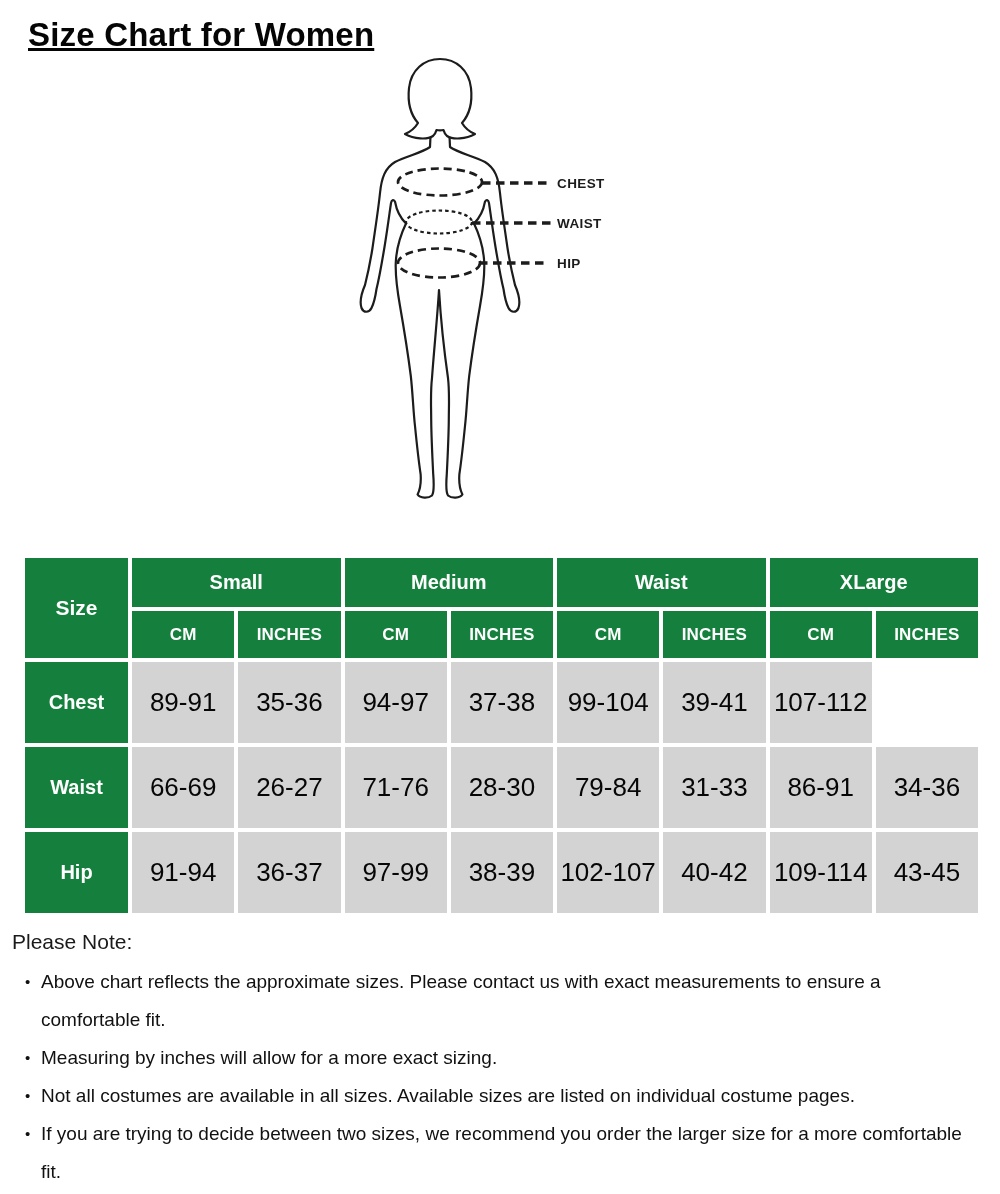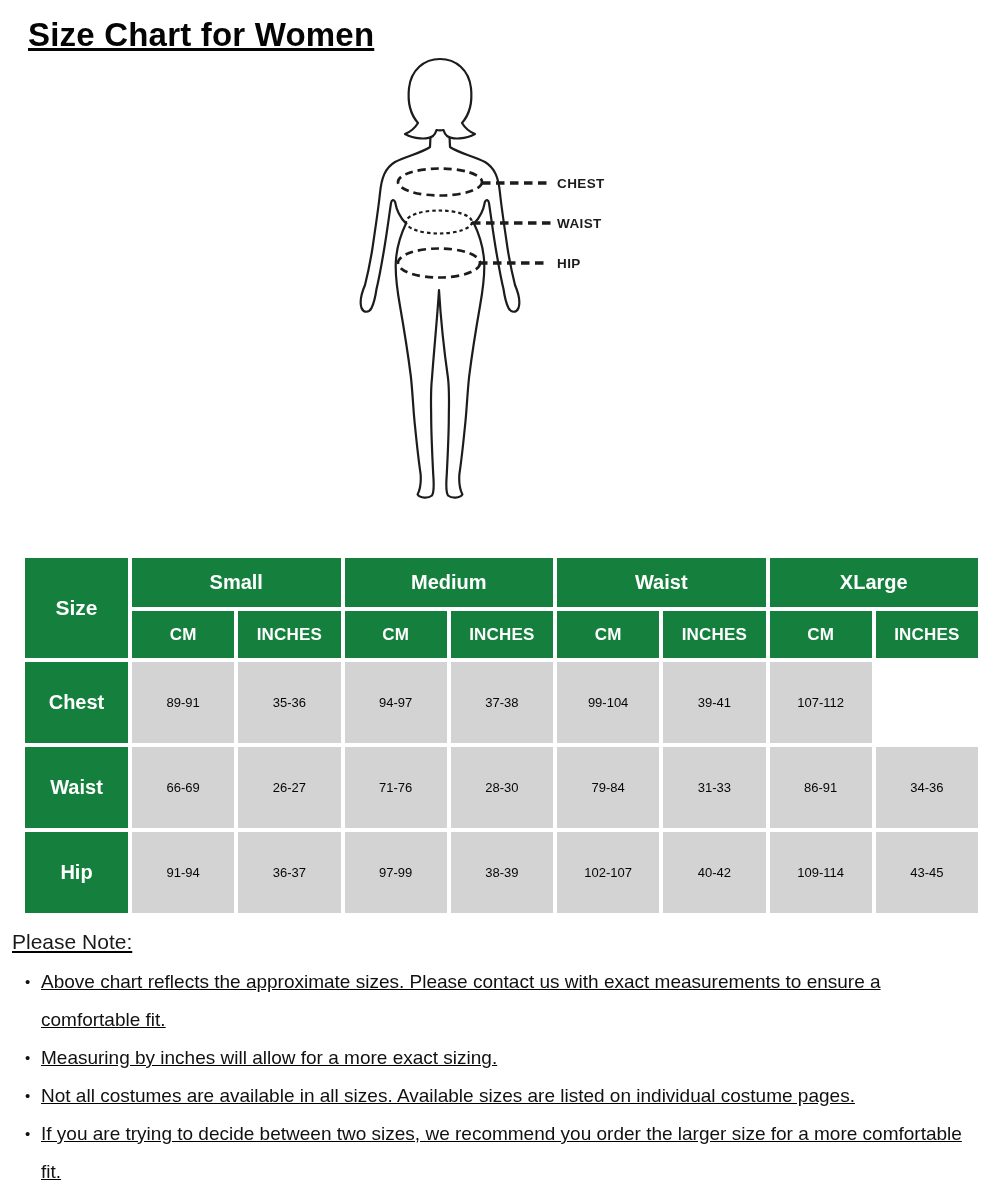--- a/index.html
+++ b/index.html
@@ -57,24 +57,24 @@
     font-weight: bold;
   }
   .corner   { grid-row: 1 / 3; grid-column: 1; font-size: 21px; }
   .group    { grid-row: 1; grid-column: span 2; font-size: 20px; }
   .unit     { grid-row: 2; font-size: 17px; letter-spacing: 0.2px; }
   .rowlabel { grid-column: 1; font-size: 20px; }
   .r3 { grid-row: 3; } .r4 { grid-row: 4; } .r5 { grid-row: 5; }
   .data {
     background: #d3d3d3;
     color: #060606;
-    font-size: 13px;
-  }
-  
-  .notes { margin: 14px 7px 0 12px; text-decoration: underline; }
+    font-size: 26px;
+  }
+  
+  .notes { margin: 14px 7px 0 12px; }
   .notes-heading {
     font-size: 21px;
     line-height: 30px;
     color: #1a1a1a;
     margin: 0 0 6px 0;
     font-weight: normal;
   }
   .notes-list { list-style: none; margin: 0; padding: 0 8px 0 13px; }
   .note-item {
     position: relative;

